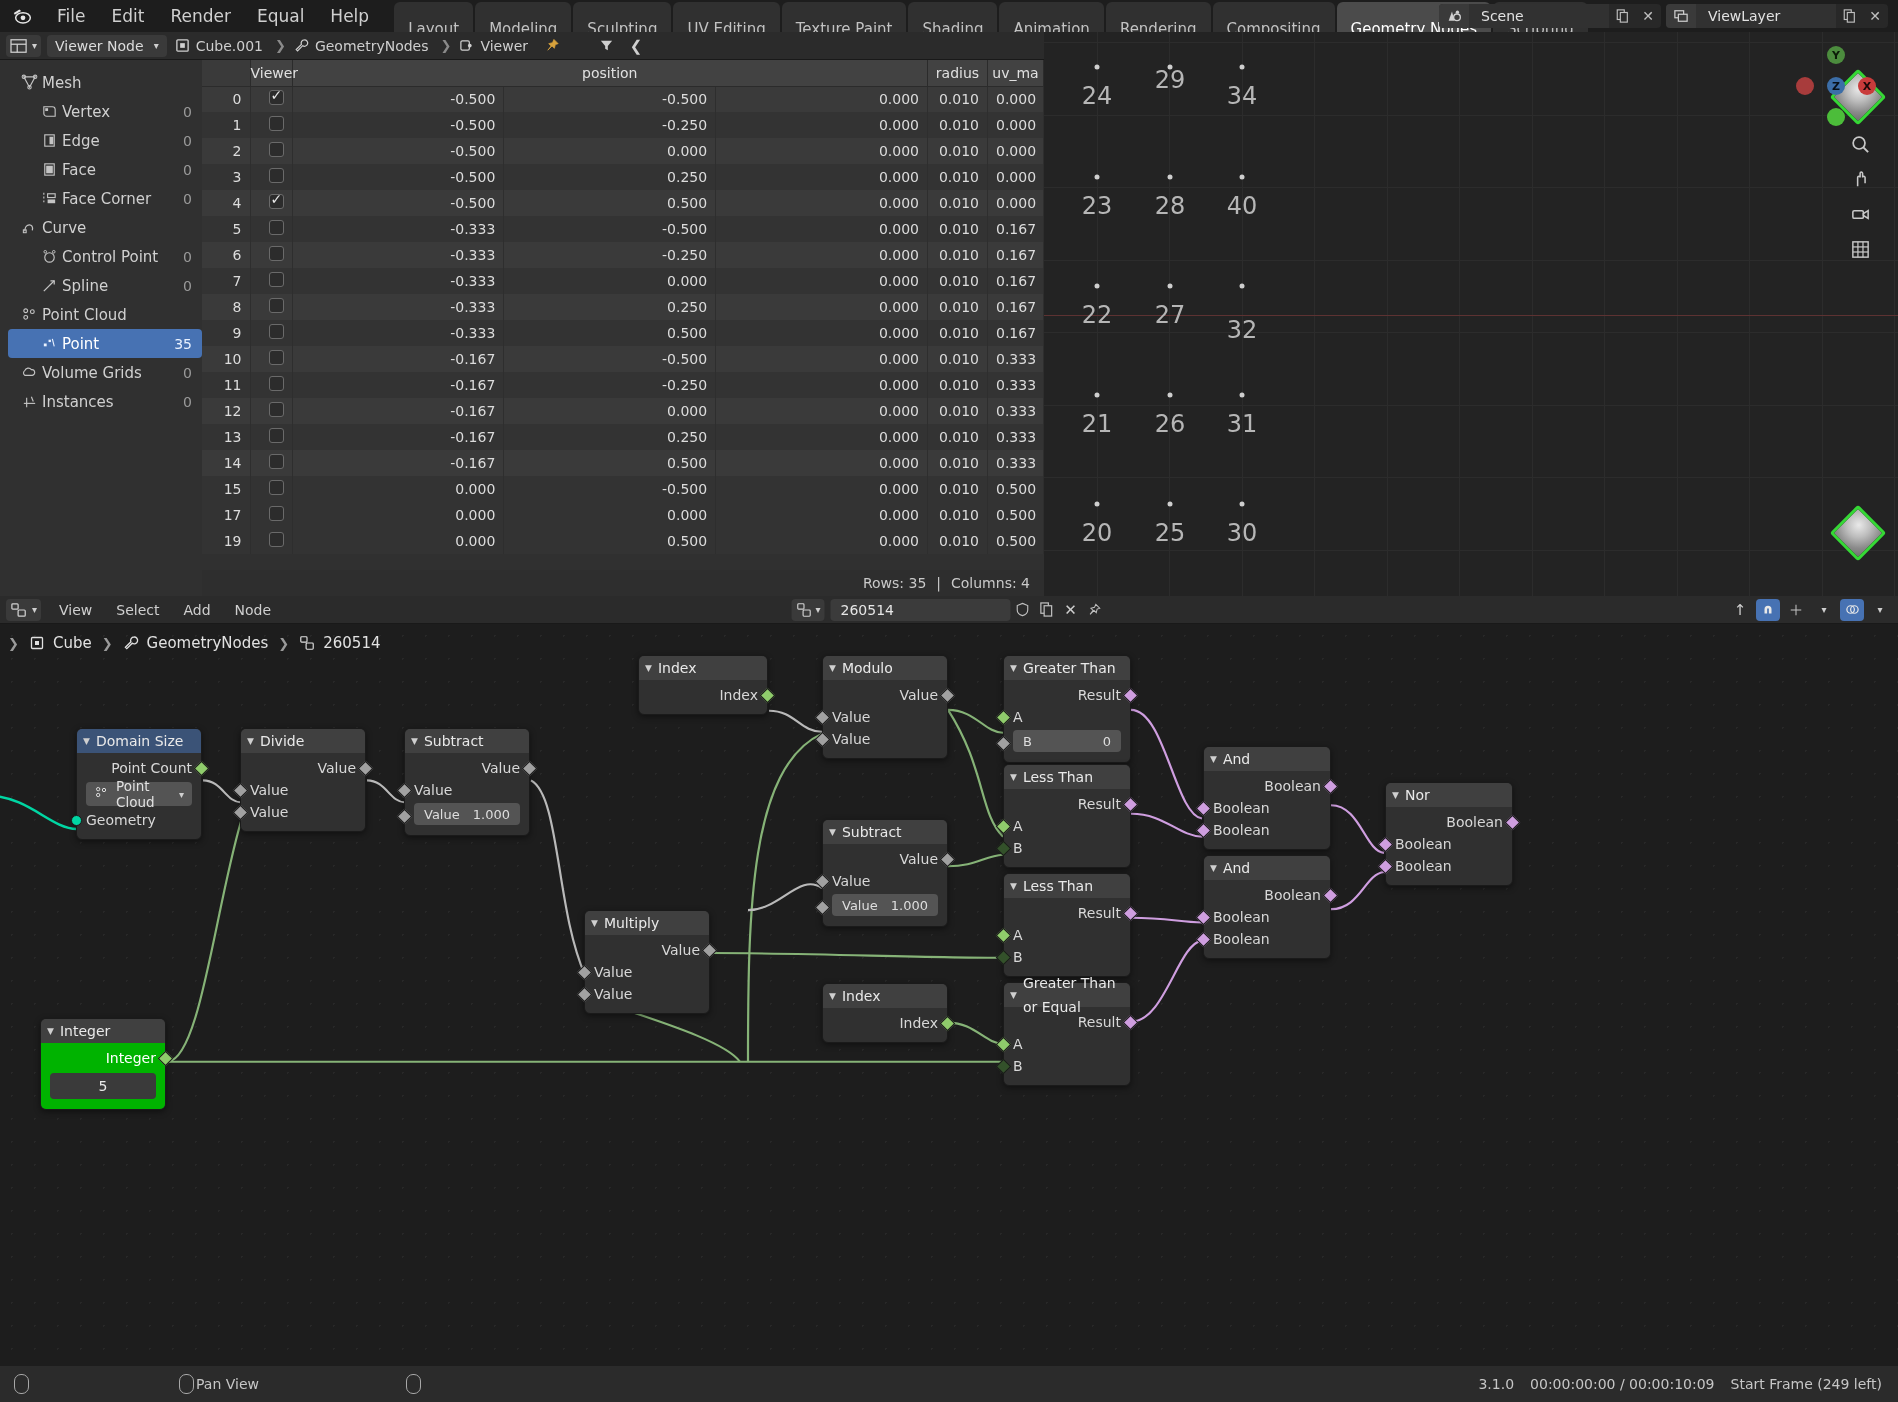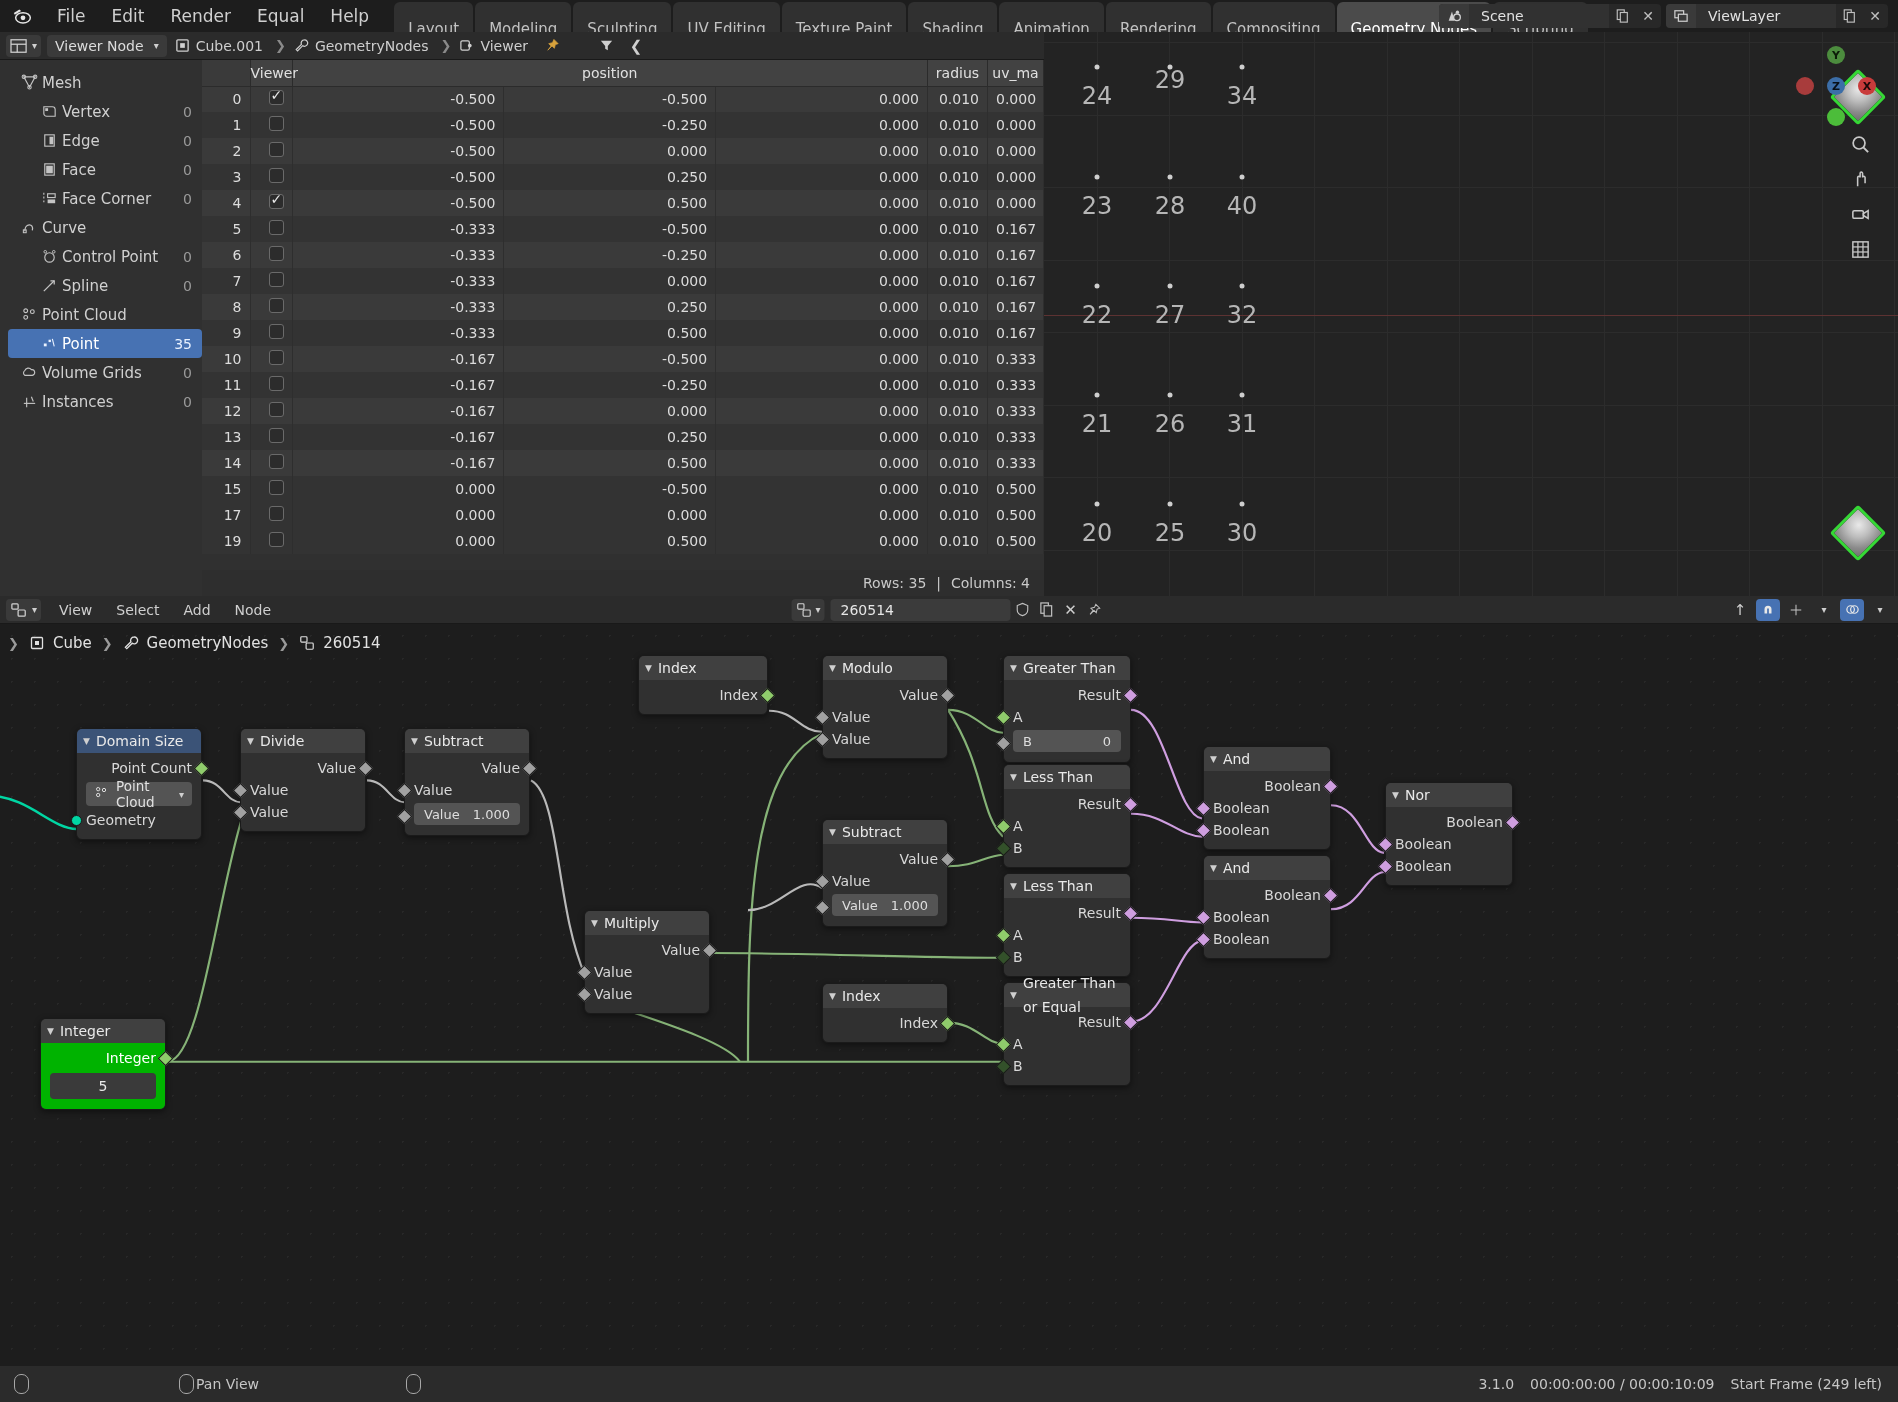--- a/index.html
+++ b/index.html
@@ -603,21 +603,21 @@
       <div class="pt-num" style="left: 53px; top: 160px;">23</div>
       <div class="pt" style="left: 126px; top: 145px;"></div>
       <div class="pt-num" style="left: 126px; top: 160px;">28</div>
       <div class="pt" style="left: 198px; top: 145px;"></div>
       <div class="pt-num" style="left: 198px; top: 160px;">40</div>
       <div class="pt" style="left: 53px; top: 254px;"></div>
       <div class="pt-num" style="left: 53px; top: 269px;">22</div>
       <div class="pt" style="left: 126px; top: 254px;"></div>
       <div class="pt-num" style="left: 126px; top: 269px;">27</div>
       <div class="pt" style="left: 198px; top: 254px;"></div>
-      <div class="pt-num" style="left: 198px; top: 269px; text-align: right;">32</div>
+      <div class="pt-num" style="left: 198px; top: 284px; text-align: right;">32</div>
       <div class="pt" style="left: 53px; top: 363px;"></div>
       <div class="pt-num" style="left: 53px; top: 378px;">21</div>
       <div class="pt" style="left: 126px; top: 363px;"></div>
       <div class="pt-num" style="left: 126px; top: 378px;">26</div>
       <div class="pt" style="left: 198px; top: 363px;"></div>
       <div class="pt-num" style="left: 198px; top: 378px;">31</div>
       <div class="pt" style="left: 53px; top: 472px;"></div>
       <div class="pt-num" style="left: 53px; top: 487px;">20</div>
       <div class="pt" style="left: 126px; top: 472px;"></div>
       <div class="pt-num" style="left: 126px; top: 487px;">25</div>

